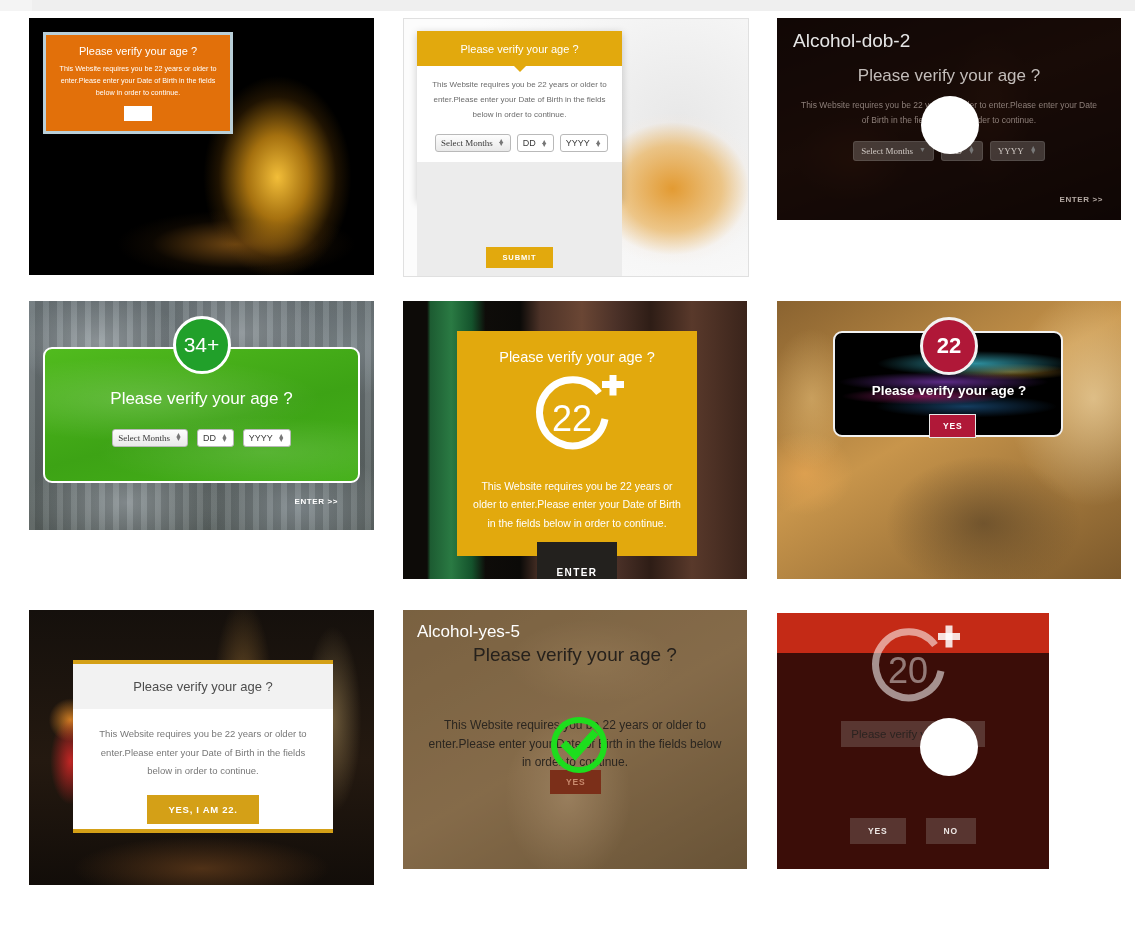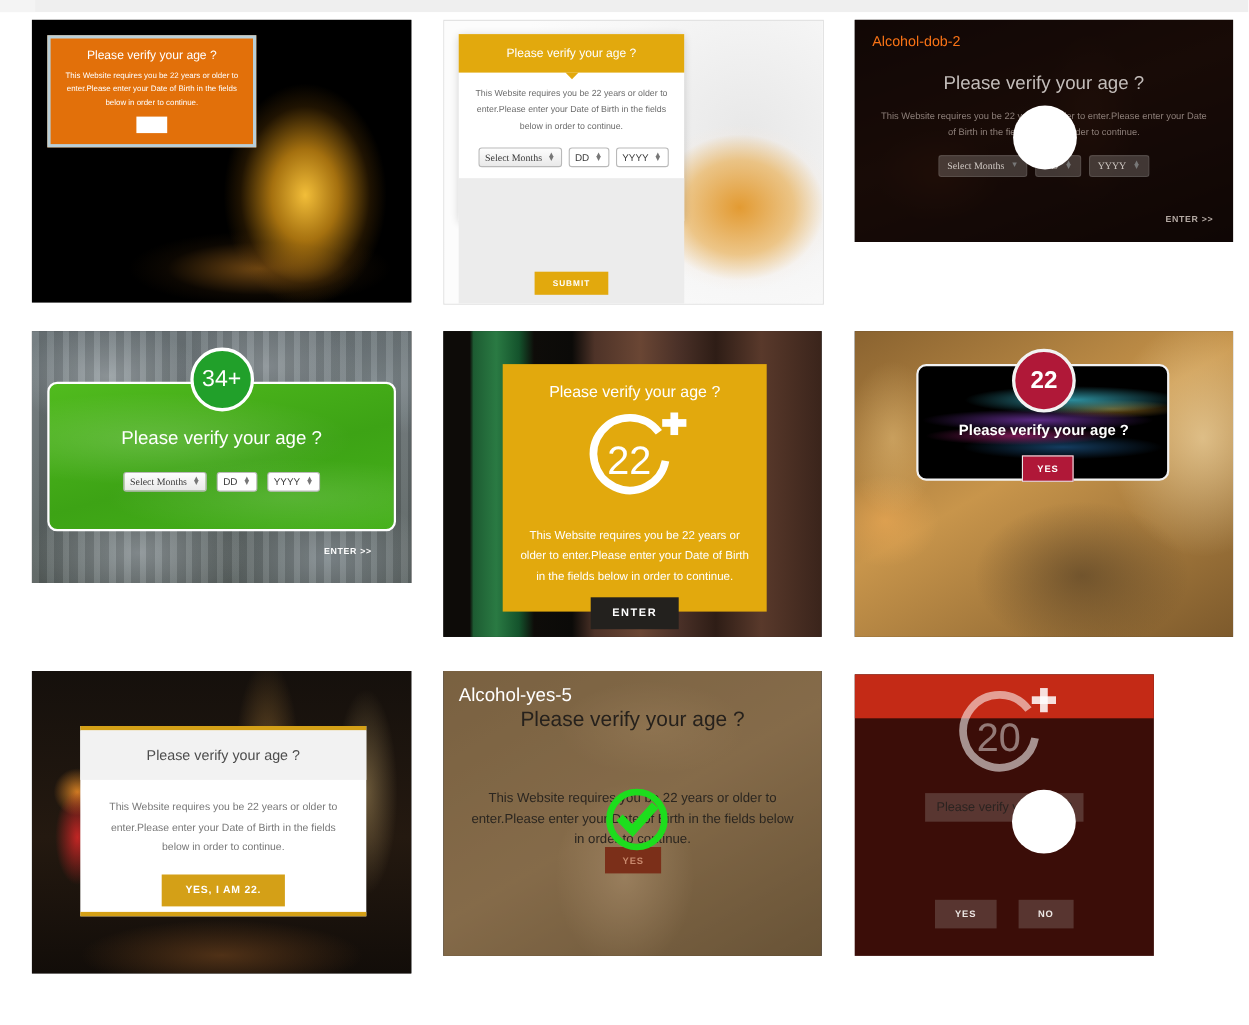--- a/index.html
+++ b/index.html
@@ -104,21 +104,21 @@
     padding:3px 5px;display:flex;align-items:center;gap:5px;white-space:nowrap;
   }
   .sel.plain{background:#fff;font-family:"Liberation Sans",sans-serif;}
   .spin{display:inline-flex;flex-direction:column;line-height:.55;font-size:7px;color:#777;}
   .p2-foot{background:#ececec;height:100%;display:flex;align-items:center;justify-content:center;padding:10px 0;}
   .p2-submit{background:#e2a90d;color:#fff;border:0;font-size:7.5px;letter-spacing:.9px;
     font-weight:bold;padding:6px 16px;cursor:pointer;}
 
   
   .dim{position:absolute;inset:0;background:rgba(10,4,4,.78);}
-  .p3-title{position:absolute;left:16px;top:12px;color:#f97316;font-size:13px;}
+  .p3-title{position:absolute;left:16px;top:12px;color:#e5e5e5;font-size:19px;}
   .p3-inner{position:absolute;left:16px;top:34px;right:16px;bottom:10px;
     display:flex;flex-direction:column;align-items:center;}
   .p3-h{color:#c3bdba;font-size:17px;margin:14px 0 12px;}
   .p3-p{color:#8d7f79;font-size:8.5px;line-height:1.8;text-align:center;width:300px;margin:0 0 12px;}
   .p3-fields{display:flex;gap:7px;}
   .sel-dark{background:rgba(200,195,190,.25);border:1px solid rgba(255,255,255,.10);border-radius:3px;
     font-family:"Liberation Serif",serif;font-size:9px;color:#cfc8c3;padding:4px 7px;display:flex;align-items:center;gap:6px;}
   .p3-enter{position:absolute;right:18px;bottom:16px;color:#b5aaa4;font-size:8px;font-weight:bold;letter-spacing:.6px;}
 
   .checkcircle{position:absolute;border-radius:50%;display:flex;align-items:center;justify-content:center;}
@@ -137,21 +137,21 @@
   .p4-h{position:absolute;left:0;right:0;top:88px;text-align:center;color:#fff;font-size:17px;}
   .p4-fields{position:absolute;left:0;right:0;top:128px;display:flex;justify-content:center;gap:9px;}
   .p4-enter{position:absolute;right:36px;bottom:24px;color:#fff;font-size:8px;font-weight:bold;letter-spacing:.6px;}
 
   
   .p5-card{position:absolute;left:54px;top:30px;width:240px;height:225px;background:#e2a90d;
     display:flex;flex-direction:column;align-items:center;padding-top:18px;box-sizing:border-box;}
   .p5-h{color:#fff;font-size:14.5px;margin:0 0 10px;}
   .ring{position:relative;}
   .p5-p{color:#fff;font-size:10.5px;line-height:1.75;text-align:center;width:215px;margin:12px 0 10px;}
-  .p5-enter{background:#23211e;color:#fff;border:0;font-size:10px;font-weight:bold;letter-spacing:1.4px;padding:9px 20px;cursor:pointer;}
+  .p5-enter{background:#23211e;color:#fff;border:0;font-size:10px;font-weight:bold;letter-spacing:1.4px;padding:25px 20px;cursor:pointer;}
 
   
   .p6-card{position:absolute;left:56px;top:30px;width:230px;height:106px;border-radius:9px;border:2px solid #f2f2f2;
     box-sizing:border-box;overflow:hidden;background:#000;}
   .p6-wave{position:absolute;inset:0;
     background:
       radial-gradient(ellipse 140px 18px at 62% 30%, rgba(60,190,210,.75), rgba(0,0,0,0) 70%),
       radial-gradient(ellipse 150px 14px at 48% 48%, rgba(130,60,190,.7), rgba(0,0,0,0) 70%),
       radial-gradient(ellipse 120px 12px at 40% 62%, rgba(200,40,140,.6), rgba(0,0,0,0) 70%),
       radial-gradient(ellipse 90px 12px at 78% 38%, rgba(190,140,40,.6), rgba(0,0,0,0) 70%),

